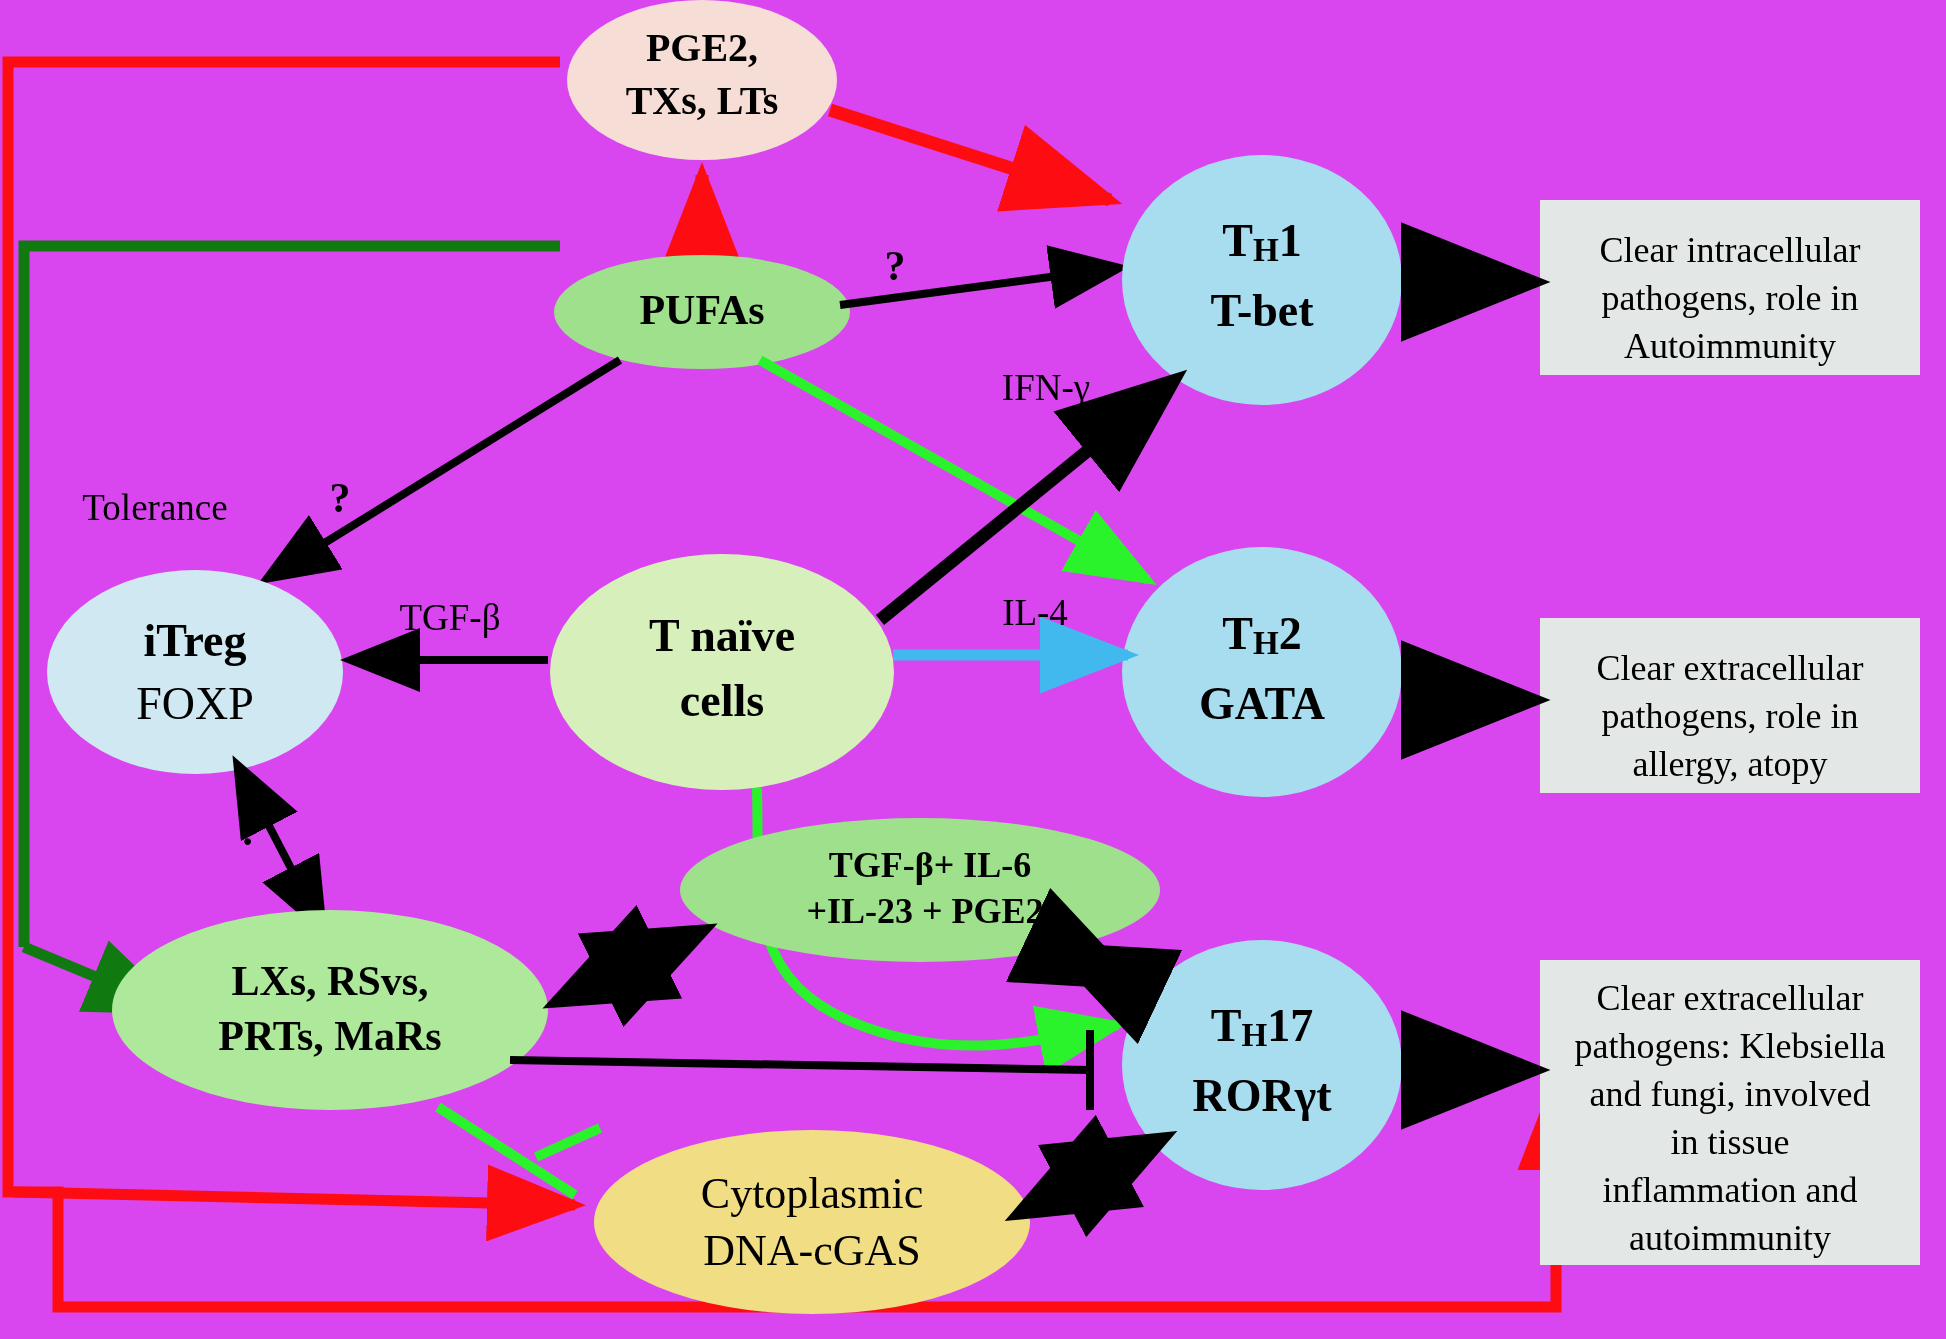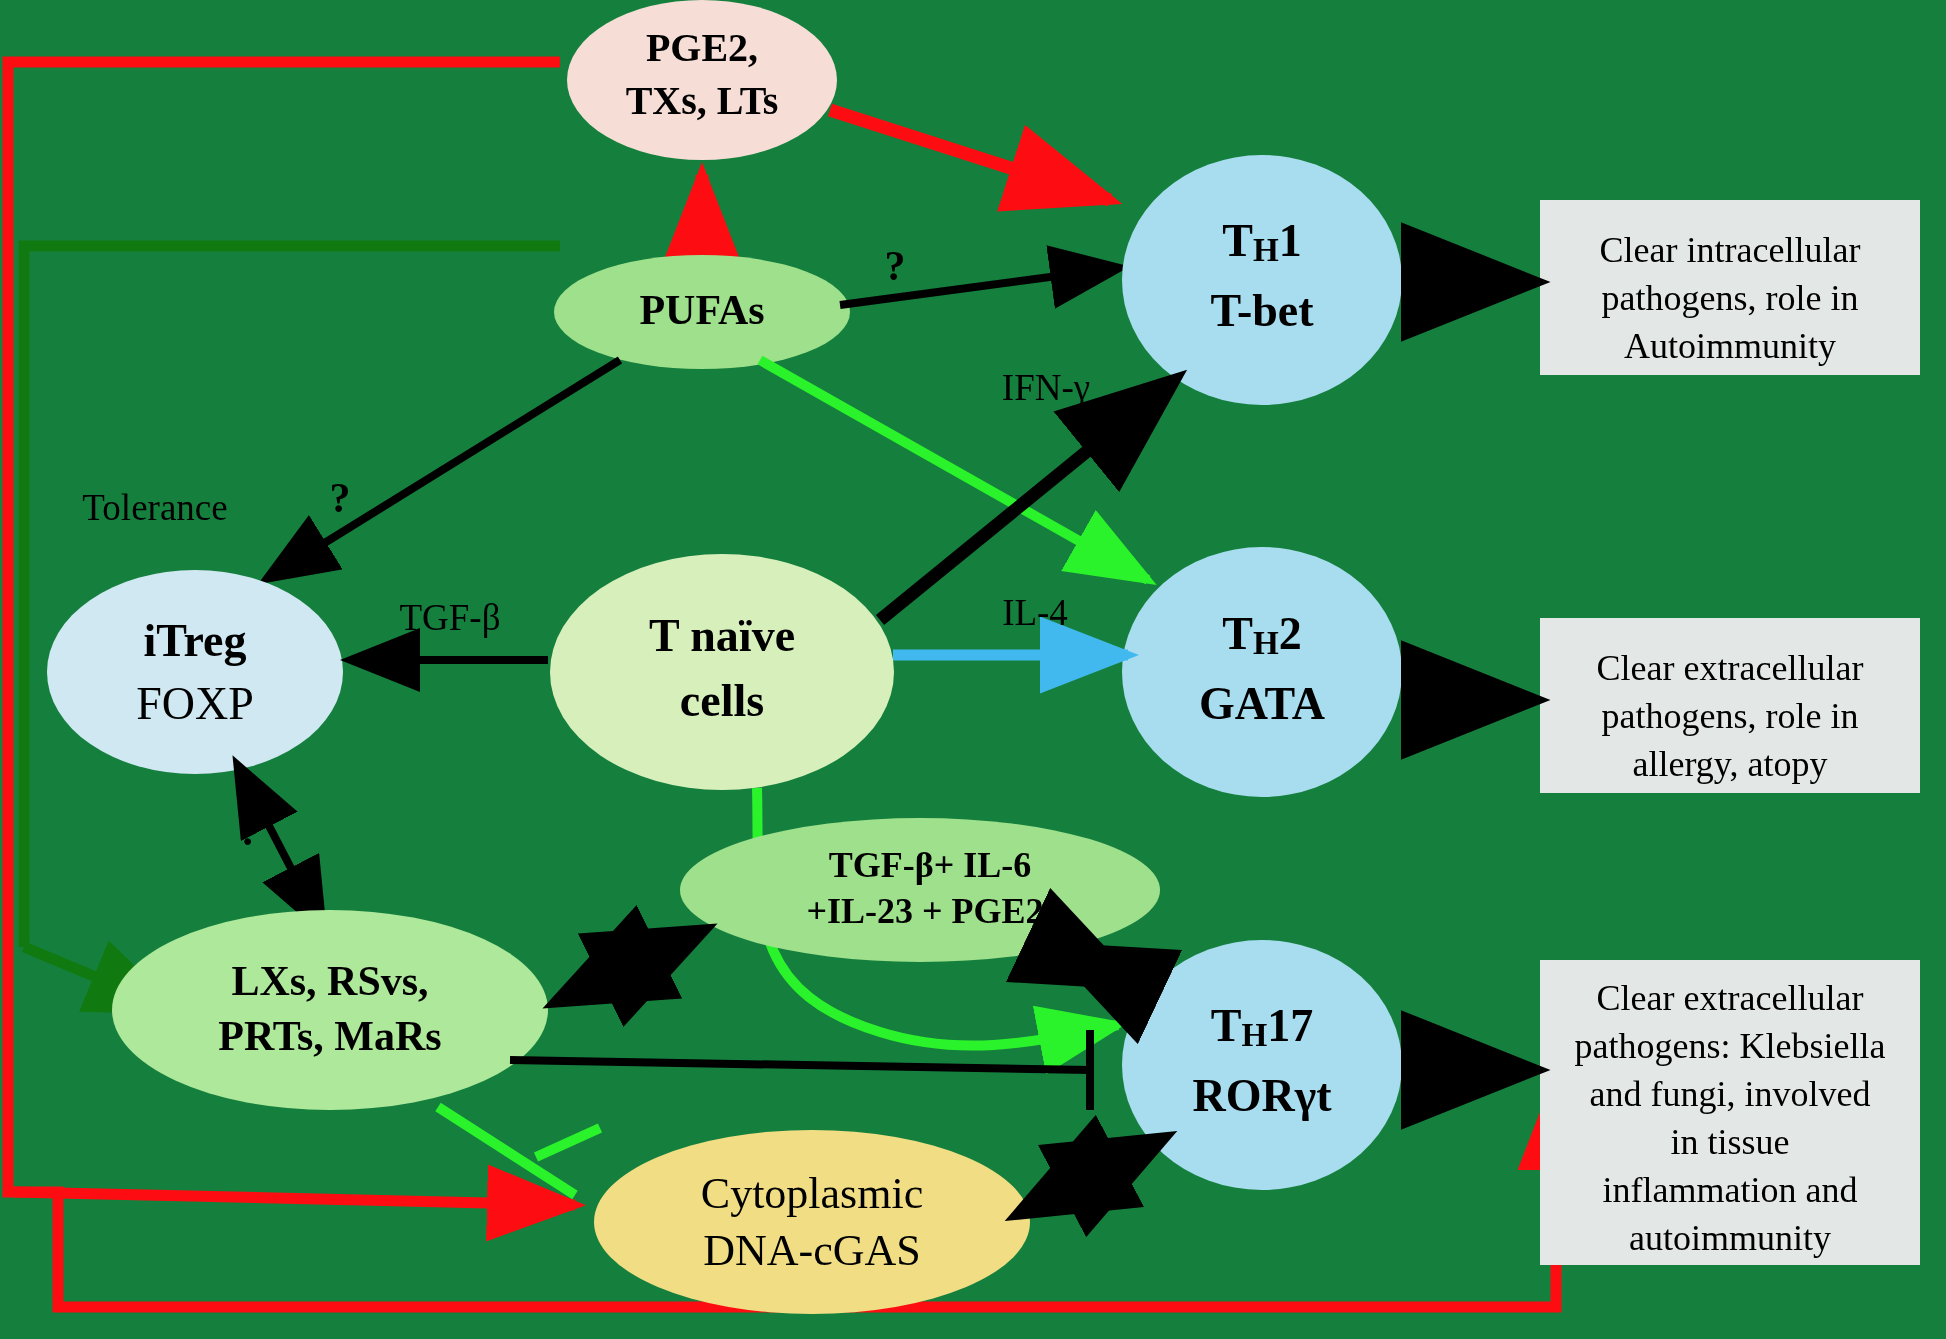--- a/index.html
+++ b/index.html
@@ -4,21 +4,21 @@
 <style>
   html, body {
     margin: 0;
     padding: 0;
     background: #ffffff;
   }
   #canvas {
     position: relative;
     width: 1946px;
     height: 1339px;
-    background: #15803d;
+    background: #d946ef;
     font-family: "Liberation Serif", "DejaVu Serif", serif;
     overflow: hidden;
   }
   svg#diagram {
     position: absolute;
     top: 0; left: 0;
     width: 1946px;
     height: 1339px;
   }
   .node-label {

